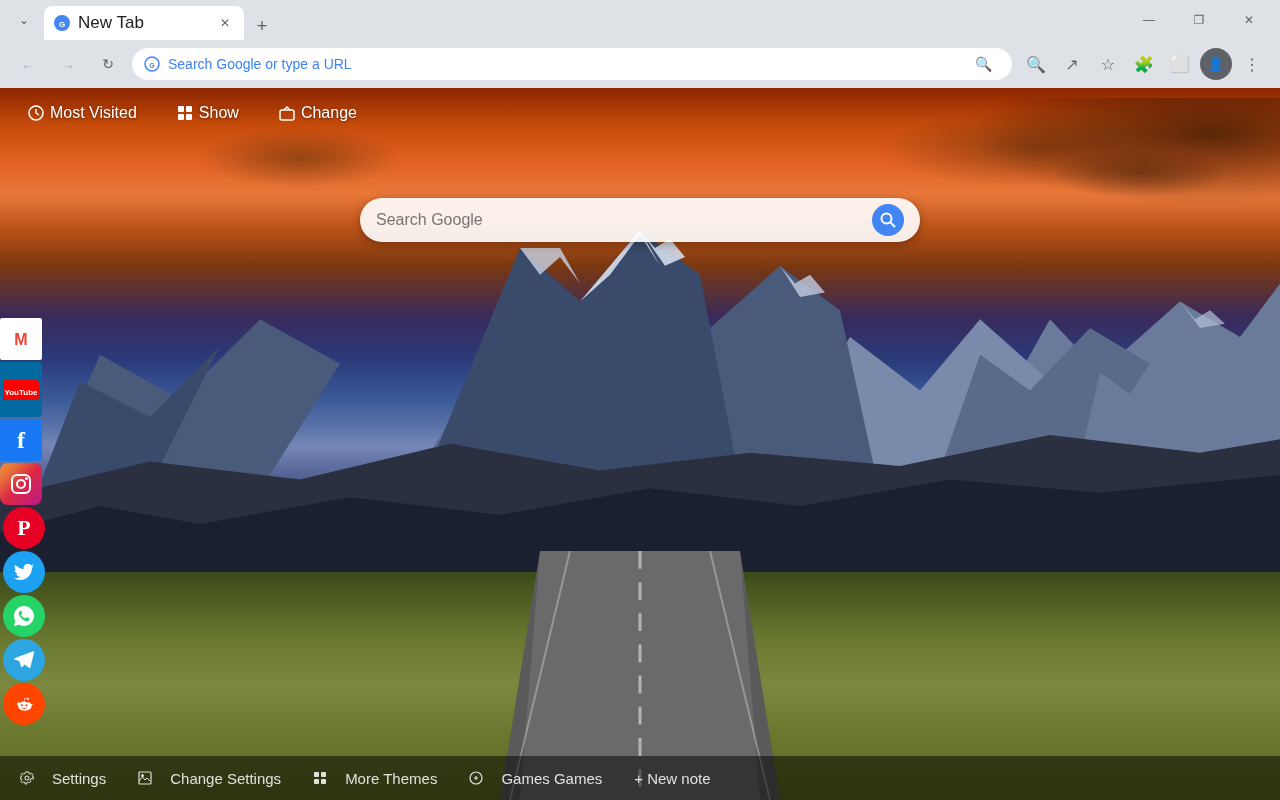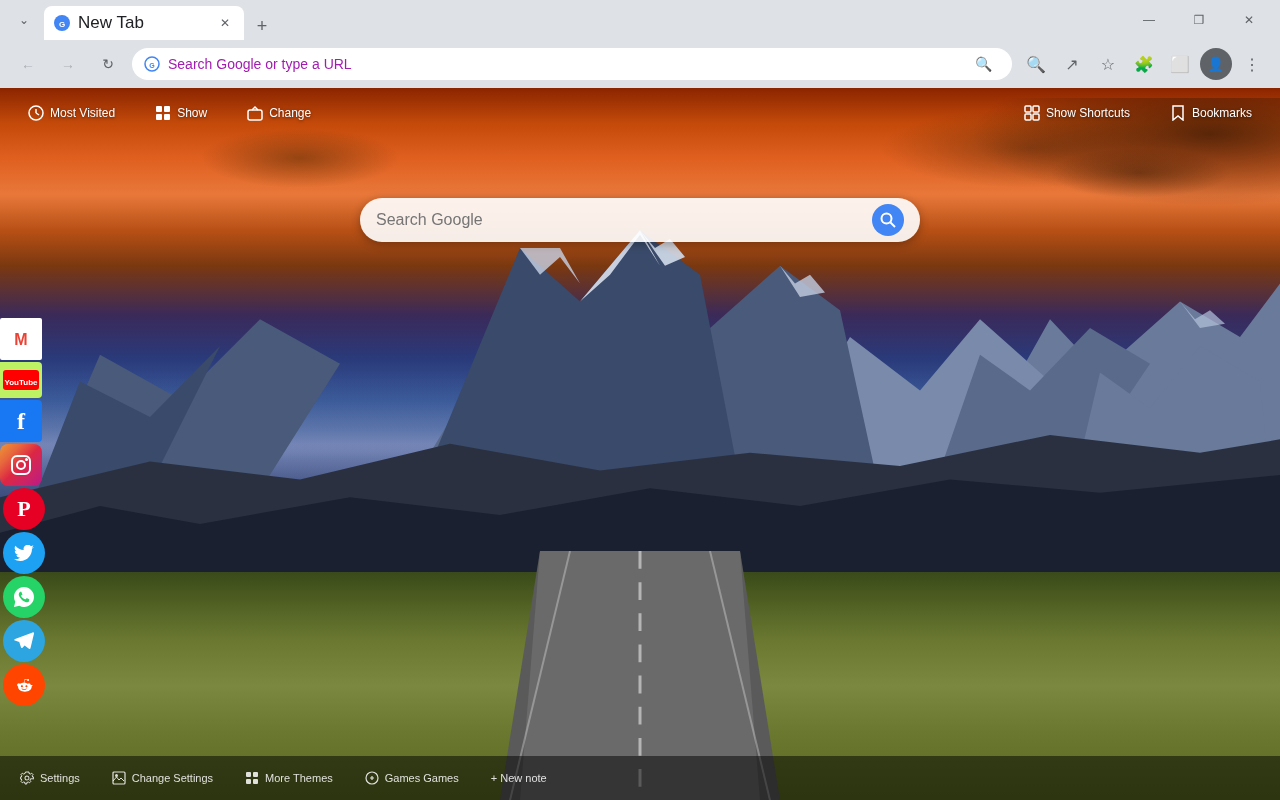--- a/index.html
+++ b/index.html
@@ -93,21 +93,21 @@
     .address-input {
       flex: 1;
       height: 32px;
       background: white;
       border-radius: 16px;
       display: flex; align-items: center;
       padding: 0 12px;
       gap: 8px;
       font-size: 14px; color: #202124;
     }
-    .address-text { flex: 1; font-size: 14px; color: #a21caf; }
+    .address-text { flex: 1; font-size: 14px; color: #3b82f6; }
     .toolbar-icons {
       display: flex; gap: 4px; align-items: center;
     }
     .toolbar-icon {
       width: 32px; height: 32px;
       border-radius: 50%;
       display: flex; align-items: center; justify-content: center;
       cursor: pointer; color: #5f6368; font-size: 16px;
     }
 
@@ -141,21 +141,21 @@
     .nt-top-bar {
       position: absolute;
       top: 0; left: 0; right: 0;
       height: 50px;
       display: flex; align-items: center;
       padding: 0 20px;
       gap: 24px;
     }
     .nt-nav-item {
       display: flex; align-items: center; gap: 6px;
-      color: white; font-size: 12px; font-weight: 500;
+      color: white; font-size: 16px; font-weight: 500;
       cursor: pointer; text-shadow: 0 1px 3px rgba(0,0,0,0.5);
       padding: 4px 8px; border-radius: 4px;
     }
     .nt-nav-right {
       margin-left: auto;
       display: flex; gap: 24px;
     }
 
     
     .search-container {
@@ -211,23 +211,23 @@
     .nt-bottom-bar {
       position: absolute;
       bottom: 0; left: 0; right: 0;
       height: 44px;
       background: rgba(0,0,0,0.5);
       display: flex; align-items: center;
       padding: 0 20px;
       gap: 32px;
     }
     .bottom-item {
-      display: flex; align-items: center; gap: 6px;
+      display: flex; align-items: center; gap: 18px;
       color: rgba(255,255,255,0.85);
-      font-size: 11px;
+      font-size: 15px;
       cursor: pointer;
     }
 
     
     .gmail-icon { background: white; color: #ea4335; font-weight: bold; font-size: 11px; border-radius: 2px; }
     .fb-icon { background: #1877f2; color: white; font-size: 20px; font-weight: bold; }
     .ig-icon { background: linear-gradient(45deg, #f09433, #e6683c, #dc2743, #cc2366, #bc1888); color: white; font-size: 16px; border-radius: 8px; }
   </style>
 </head>
 <body>
@@ -354,37 +354,20 @@
           </svg>
         <span>Show</span>
       </div>
       <div class="nt-nav-item">
         <svg width="16" height="16" viewBox="0 0 16 16">
             <rect x="1" y="5" width="14" height="10" fill="none" stroke="white" stroke-width="1.5" rx="2"></rect>
             <polyline points="5,5 8,2 11,5" fill="none" stroke="white" stroke-width="1.5"></polyline>
           </svg>
         <span>Change</span>
       </div>
-      <div class="nt-nav-right">
-        <div class="nt-nav-item">
-          <svg width="16" height="16" viewBox="0 0 16 16">
-              <rect x="1" y="1" width="6" height="6" fill="none" stroke="white" stroke-width="1.5" rx="1"></rect>
-              <rect x="9" y="1" width="6" height="6" fill="none" stroke="white" stroke-width="1.5" rx="1"></rect>
-              <rect x="1" y="9" width="6" height="6" fill="none" stroke="white" stroke-width="1.5" rx="1"></rect>
-              <rect x="9" y="9" width="6" height="6" fill="none" stroke="white" stroke-width="1.5" rx="1"></rect>
-            </svg>
-          <span>Show Shortcuts</span>
-        </div>
-        <div class="nt-nav-item">
-          <svg width="16" height="16" viewBox="0 0 16 16">
-              <polygon points="3,1 13,1 13,15 8,11 3,15" fill="none" stroke="white" stroke-width="1.5"></polygon>
-            </svg>
-          <span>Bookmarks</span>
-        </div>
-      </div>
     </div>
 
     <div class="search-container">
       <div class="search-box">
         <input class="search-input-field" type="text" style="font-size: 16px; background: transparent; border: none; outline: none; flex: 1 1 0%; color: rgb(32, 33, 36);" placeholder="Search Google">
         <div class="search-icon-btn">
           <svg width="16" height="16" viewBox="0 0 16 16">
               <circle cx="6.5" cy="6.5" r="5" fill="none" stroke="white" stroke-width="2"></circle>
               <line x1="10.5" y1="10.5" x2="15" y2="15" stroke="white" stroke-width="2"></line>
             </svg>
@@ -394,21 +377,21 @@
 
     <div class="side-icons">
 
       <div class="side-icon-item gmail-icon" style="background:white;width:42px;height:42px;">
         <svg width="28" height="28" viewBox="0 0 28 28">
             <rect width="28" height="28" fill="white" rx="3"></rect>
             <text x="14" y="20" text-anchor="middle" fill="#ea4335" font-size="16" font-weight="bold" font-family="Arial">M</text>
           </svg>
       </div>
 
-      <div class="side-icon-item" style="background:#bef264;width:42px;height:36px;">
+      <div class="side-icon-item" style="background:#0369a1;width:42px;height:55px;">
         <svg width="36" height="20" viewBox="0 0 36 20">
             <rect width="36" height="20" fill="#ff0000" rx="3"></rect>
             <text x="18" y="14.5" text-anchor="middle" fill="white" font-size="8" font-weight="bold" font-family="Arial">YouTube</text>
           </svg>
       </div>
 
       <div class="side-icon-item fb-icon" style="background:#1877f2;width:42px;height:42px;color:white;font-size:24px;font-weight:bold;font-family:serif;">
         f
       </div>
 

